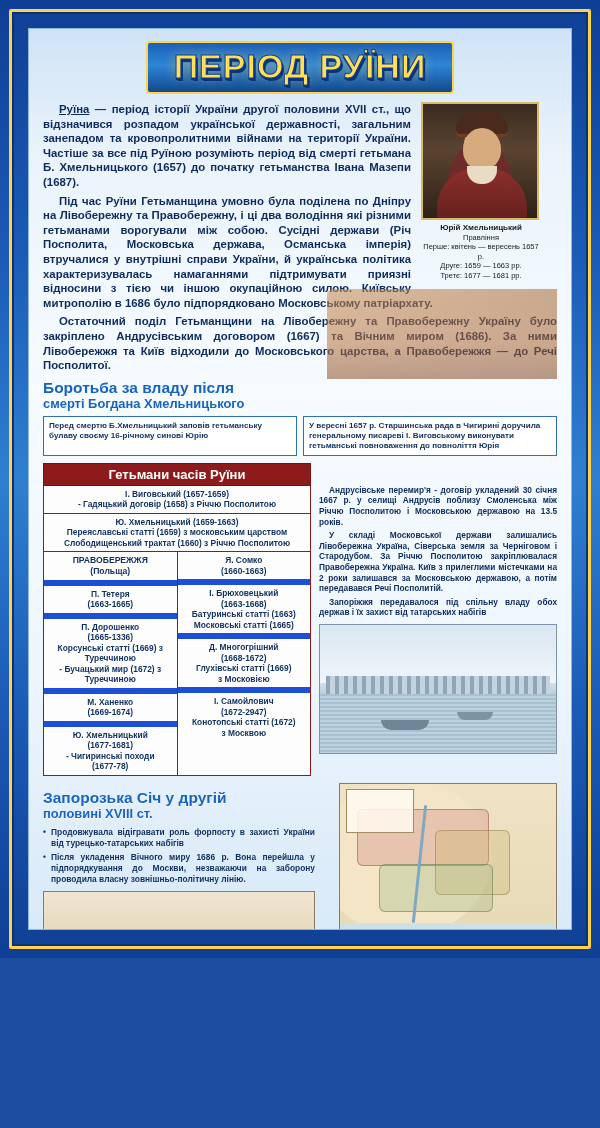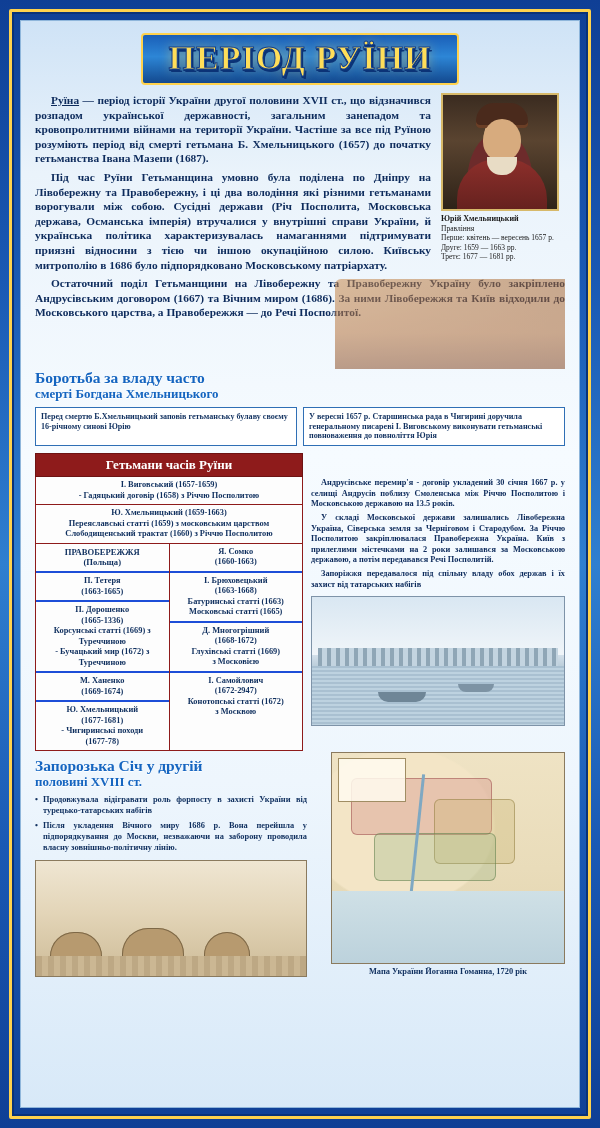--- a/index.html
+++ b/index.html
@@ -4,26 +4,25 @@
 <style>
   html,body{margin:0;padding:0;}
   body{
     width:600px;height:1128px;
     background:#1b4ea0;
     font-family:"Liberation Sans", sans-serif;
     overflow:hidden;
   }
   .poster{
     position:relative;
-    width:600px;height:1128px;
+    width:600px;height:958px;
     background:
       linear-gradient(180deg,#0f3f95 0%,#1a59b4 25%,#2f7fd0 50%,#1a59b4 75%,#0f3f95 100%);
     box-sizing:border-box;
-    padding:20px;
-    font-family:Liberation Serif, serif;
+    padding:28px;
   }
   .frame{
     position:absolute;inset:9px;
     border:3px solid #ffd24d;
     border-radius:2px;
     box-shadow:0 0 0 2px #0a3278 inset;
     pointer-events:none;
   }
   .sheet{
     position:relative;
@@ -58,22 +57,22 @@
   }
 
   
   .top{
     position:relative;
     min-height:270px;
   }
   .portrait-box{
     float:right;
     width:120px;
-    margin:0 4px 4px 10px;
-    text-align:left;
+    margin:0 16px 4px 10px;
+    text-align:center;
   }
   .portrait{
     width:118px;height:118px;
     border:2px solid #d7b96a;
     box-sizing:border-box;
     background:
       radial-gradient(circle at 50% 34%, #d8b184 0 16%, rgba(216,177,132,0) 17%),
       radial-gradient(ellipse at 50% 75%, #6d2b2b 0 40%, rgba(109,43,43,0) 41%),
       linear-gradient(180deg,#3a2b20 0%,#5a4430 40%,#2e2218 100%);
     position:relative;
@@ -171,21 +170,21 @@
     padding:3px 4px;
     border-bottom:1px solid #8e1b1b;
     line-height:1.25;
   }
   .tcols{display:flex;}
   .tcol{flex:1;}
   .tcol+.tcol{border-left:1px solid #8e1b1b;}
   .tcell{
     text-align:center;
     padding:3px 3px;
-    border-bottom:2px solid #1d4ed8;
+    border-bottom:6px solid #1d4ed8;
     line-height:1.25;
     min-height:14px;
   }
   .tcell:last-child{border-bottom:none;}
   .tcol-head{font-size:8.6px;}
   .right-col{flex:1;min-width:0;}
   .right-text{
     font-size:8.3px;line-height:1.28;color:#0d2b5c;font-weight:bold;text-align:justify;
   }
   .right-text p{margin:0 0 3px 0;text-indent:10px;}
@@ -199,21 +198,21 @@
   }
   .engraving .sky{position:absolute;inset:0 0 55% 0;background:linear-gradient(180deg,#d9e7f2,#f0f5f9);}
   .engraving .water{position:absolute;left:0;right:0;bottom:0;height:46%;
     background:repeating-linear-gradient(180deg,#a9c0d1 0 2px,#bdd2e0 2px 4px);}
   .engraving .town{position:absolute;left:6px;right:6px;top:40%;height:16%;
     background:repeating-linear-gradient(90deg,#8fa6b6 0 4px,#c3d4e0 4px 9px);}
   .engraving .boat{position:absolute;bottom:18%;left:26%;width:48px;height:10px;background:#6f8697;border-radius:0 0 12px 12px;}
   .engraving .boat2{position:absolute;bottom:26%;left:58%;width:36px;height:8px;background:#7d93a4;border-radius:0 0 10px 10px;}
 
   
-  .bottom{display:flex;gap:24px;align-items:center;}
+  .bottom{display:flex;gap:24px;margin-top:7px;align-items:center;}
   .bottom-left{width:272px;flex:0 0 272px;}
   .bullets{
     font-size:8.4px;line-height:1.3;color:#10305f;font-weight:bold;
     margin:2px 0 6px 0;
   }
   .bullets div{margin-bottom:4px;padding-left:8px;position:relative;text-align:justify;}
   .bullets div:before{content:"•";position:absolute;left:0;top:0;color:#10305f;}
   .sich-img{
     height:115px;border:1px solid #8a7a5e;
     background:
@@ -275,21 +274,21 @@
       <div class="body-text">
         <p>
           <u>Руїна</u><span> — період історії України другої половини XVII ст., що відзначився розпадом української державності, загальним занепадом та кровопролитними війнами на території України. Частіше за все під Руїною розуміють період від смерті гетьмана Б. Хмельницького (1657) до початку гетьманства Івана Мазепи (1687).</span>
         </p>
         <p>Під час Руїни Гетьманщина умовно була поділена по Дніпру на Лівобережну та Правобережну, і ці два володіння які різними гетьманами ворогували між собою. Сусідні держави (Річ Посполита, Московська держава, Османська імперія) втручалися у внутрішні справи України, й українська політика характеризувалась намаганнями підтримувати приязні відносини з тією чи іншою окупаційною силою. Київську митрополію в 1686 було підпорядковано Московському патріархату.</p>
         <p>Остаточний поділ Гетьманщини на Лівобережну та Правобережну Україну було закріплено Андрусівським договором (1667) та Вічним миром (1686). За ними Лівобережжя та Київ відходили до Московського царства, а Правобережжя — до Речі Посполитої.</p>
       </div>
     </div>
 
     <div class="h-blue">
-      <span>Боротьба за владу часто</span>
+      <span>Боротьба за владу після</span>
       <small>смерті Богдана Хмельницького</small>
     </div>
 
     <div class="notes">
       <div class="note">Перед смертю Б.Хмельницький заповів гетьманську булаву своєму 16-річному синові Юрію</div>
       <div class="note">У вересні 1657 р. Старшинська рада в Чигирині доручила генеральному писареві І. Виговському виконувати гетьманські повноваження до повноліття Юрія</div>
     </div>
 
     <div class="mid">
 

